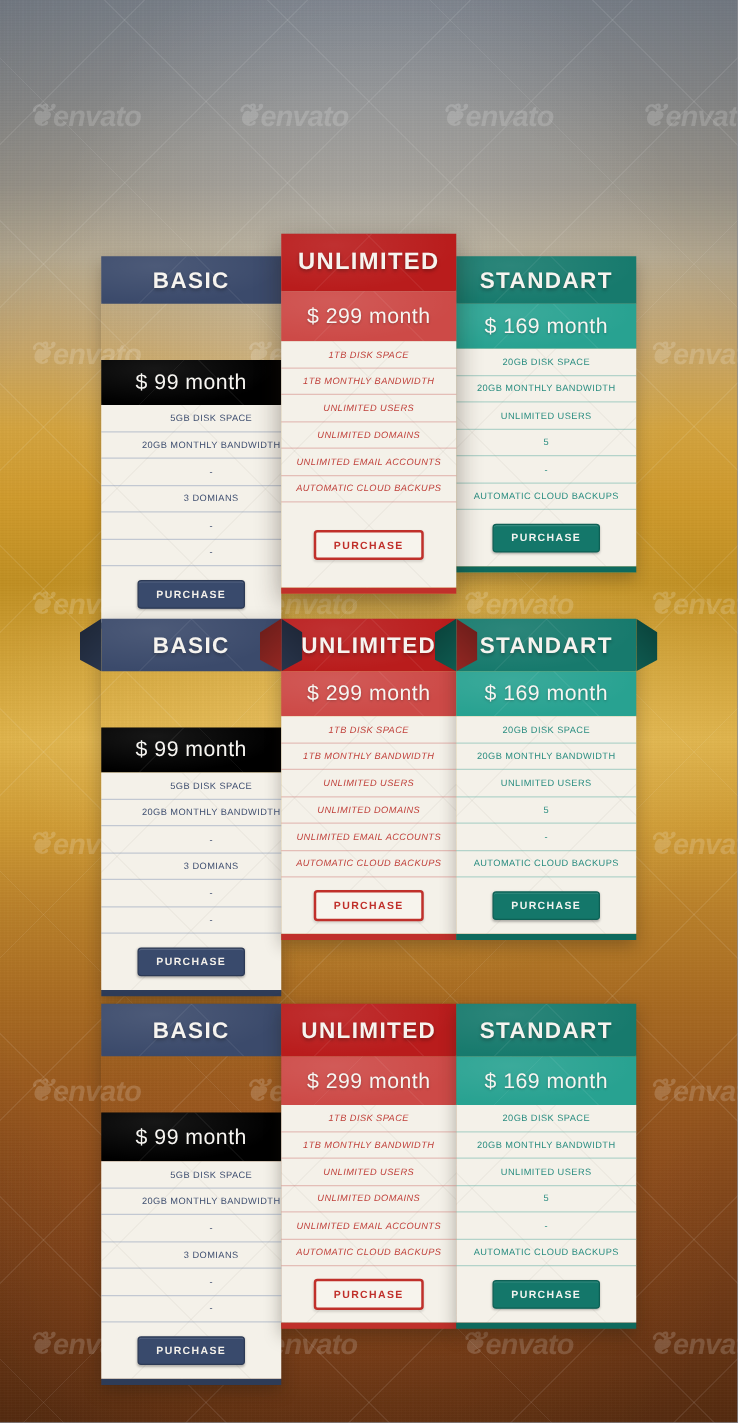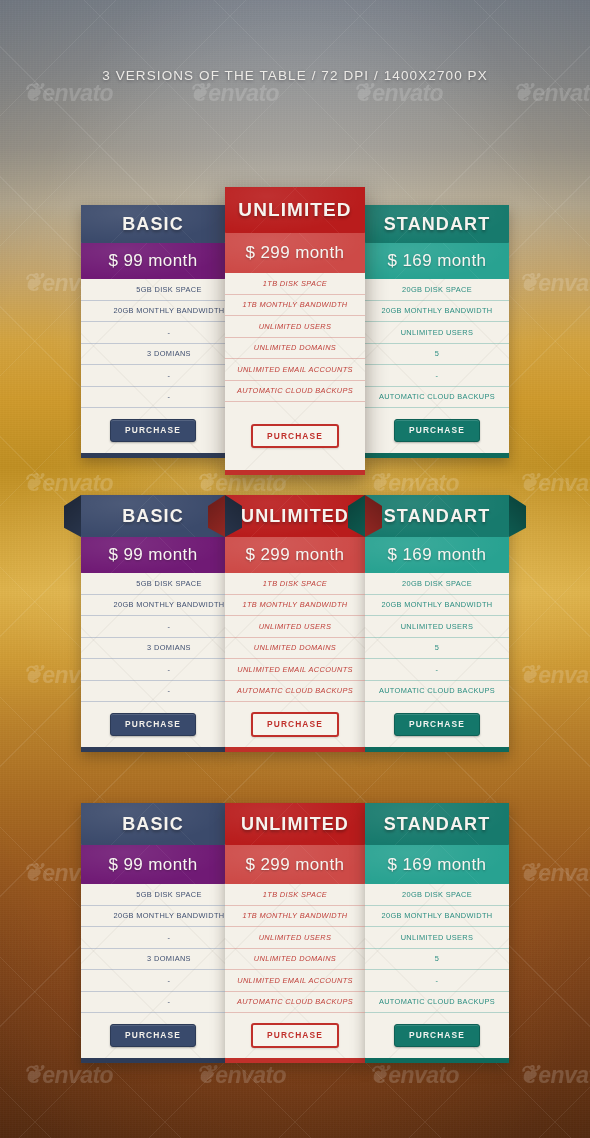--- a/index.html
+++ b/index.html
@@ -109,21 +109,21 @@
   .col-head::after, .col-price::after {
     content:""; position:absolute; inset:0; pointer-events:none;
     background:
       repeating-linear-gradient(45deg, rgba(255,255,255,.05) 0 1px, rgba(0,0,0,0) 1px 80px),
       repeating-linear-gradient(-45deg, rgba(255,255,255,.05) 0 1px, rgba(0,0,0,0) 1px 80px),
       radial-gradient(ellipse at 30% 20%, rgba(255,255,255,.09), rgba(0,0,0,0) 70%);
   }
 
   
   .basic    .col-head { background:#3b4a6b; }
-  .basic    .col-price{ background:#701a75; }
+  .basic    .col-price{ background:#000000;margin-top:45px; }
   .unlim    .col-head { background:#b91c1c; }
   .unlim    .col-price{ background:#cd4a47; }
   .standart .col-head { background:#177a6d; }
   .standart .col-price{ background:#28a291; }
 
   
   .col-body {
     background:#f4f1e9;
     position:relative;
   }
@@ -249,21 +249,20 @@
     <div class="wm" style="left: 195px; top: 858px;"><span class="leaf">❦</span><span>envato</span></div>
     <div class="wm" style="left: 368px; top: 858px;"><span class="leaf">❦</span><span>envato</span></div>
     <div class="wm" style="left: 518px; top: 858px;"><span class="leaf">❦</span><span>envato</span></div>
     <div class="wm" style="left: 22px; top: 1060px;"><span class="leaf">❦</span><span>envato</span></div>
     <div class="wm" style="left: 195px; top: 1060px;"><span class="leaf">❦</span><span>envato</span></div>
     <div class="wm" style="left: 368px; top: 1060px;"><span class="leaf">❦</span><span>envato</span></div>
     <div class="wm" style="left: 518px; top: 1060px;"><span class="leaf">❦</span><span>envato</span></div>
   </div>
 
 <div id="page-header">
-  <div id="subtitle">3 VERSIONS OF THE TABLE   /   72 DPI   /   1400X2700 PX</div>
 </div>
 
 <div class="pricing-table" id="table-1">
     <div class="col basic col-side">
       <div class="col-head">BASIC</div>
       <div class="col-price">$ 99 month</div>
       <div class="col-body">
         <div class="feat">5GB DISK SPACE</div>
         <div class="feat">20GB MONTHLY BANDWIDTH</div>
         <div class="feat">-</div>

